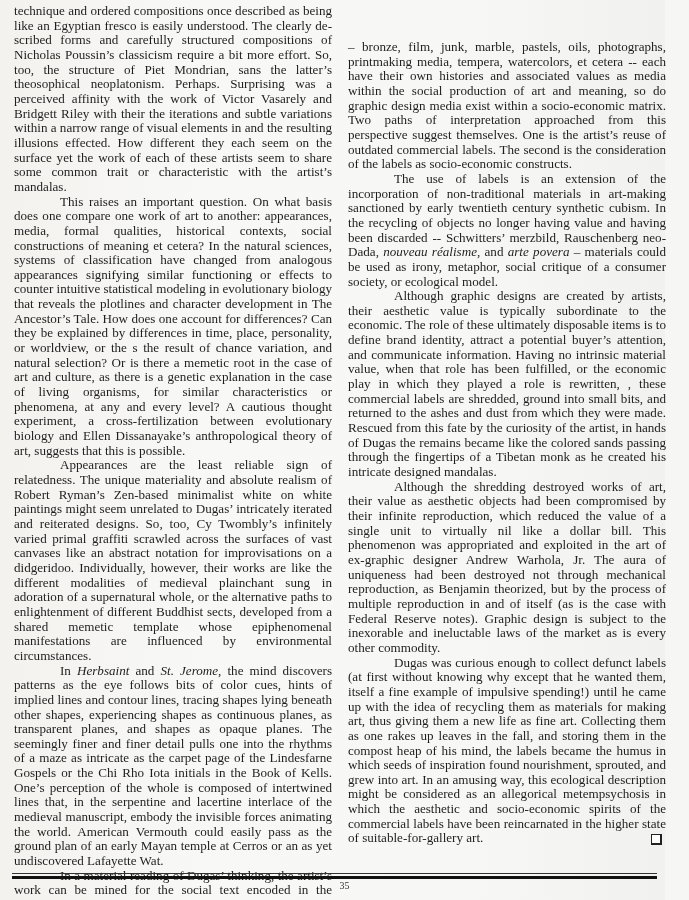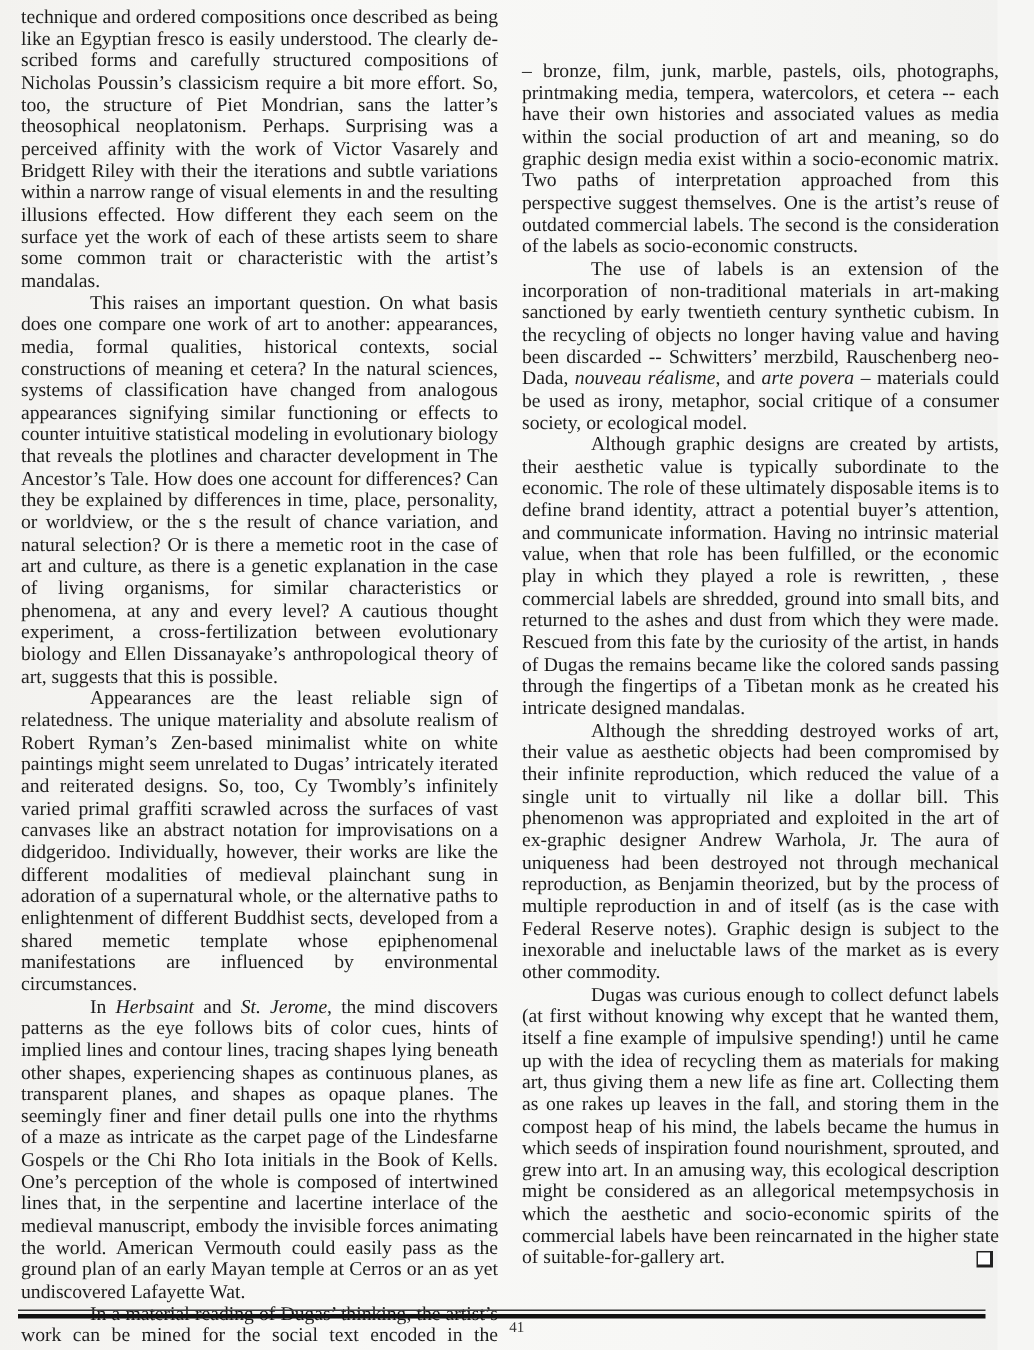--- a/index.html
+++ b/index.html
@@ -56,14 +56,14 @@
   <div class="column col-right">
     <p>– bronze, film, junk, marble, pastels, oils, photographs, print­making media, tempera, watercolors, et cetera -- each have their own histories and associated values as media within the social production of art and meaning, so do graphic design media exist within a socio-economic matrix. Two paths of in­terpretation approached from this perspective suggest them­selves. One is the artist’s reuse of outdated commercial labels. The second is the consideration of the labels as socio-economic constructs.</p>
     <p class="indent"><span>The use of labels is an extension of the incorporation of non-traditional materials in art-making sanctioned by early twentieth century synthetic cubism.  In the recycling of objects no longer having value and having been discarded -- Schwit­ters’ merzbild, Rauschenberg neo-Dada, </span><em>nouveau réalisme</em><span>, and </span><em>arte povera</em><span> – materials could be used as irony, metaphor, social critique of a consumer society, or ecological model.</span></p>
     <p class="indent">Although graphic designs are created by artists, their aesthetic value is typically subordinate to the economic. The role of these ultimately disposable items is to define brand identity, attract a potential buyer’s attention, and communi­cate information. Having no intrinsic material value, when that role has been fulfilled, or the economic play in which they played a role is rewritten, , these commercial labels are shredded, ground into small bits, and returned to the ashes and dust from which they were made. Rescued from this fate by the curiosity of the artist, in hands of Dugas the remains be­came like the colored sands passing through the fingertips of a Tibetan monk as he created his intricate designed mandalas.</p>
     <p class="indent">Although the shredding destroyed works of art, their value as aesthetic objects had been compromised by their infi­nite reproduction, which reduced the value of a single unit to virtually nil like a dollar bill. This phenomenon was appropri­ated and exploited in the art of ex-graphic designer Andrew Warhola, Jr. The aura of uniqueness had been destroyed not through mechanical reproduction, as Benjamin theorized, but by the process of multiple reproduction in and of itself (as is the case with Federal Reserve notes). Graphic design is subject to the inexorable and ineluctable laws of the market as is every other commodity.</p>
     <p class="indent"><span>Dugas was curious enough to collect defunct labels (at first without knowing why except that he wanted them, itself a fine example of impulsive spending!) until he came up with the idea of recycling them as materials for making art, thus giving them a new life as fine art. Collecting them as one rakes up leaves in the fall, and storing them in the com­post heap of his mind, the labels became the humus in which seeds of inspiration found nourishment, sprouted, and grew into art. In an amusing way, this ecological description might be considered as an allegorical metempsychosis in which the aesthetic and socio-economic spirits of the commercial labels have been reincarnated in the higher state of suitable-for-gallery art.</span><span class="end-mark"></span></p>
   </div>
 
   <div class="rule-thin"></div>
   <div class="rule-thick"></div>
-  <div class="page-number">41</div>
+  <div class="page-number">35</div>
 </div>
 
 </body></html>

